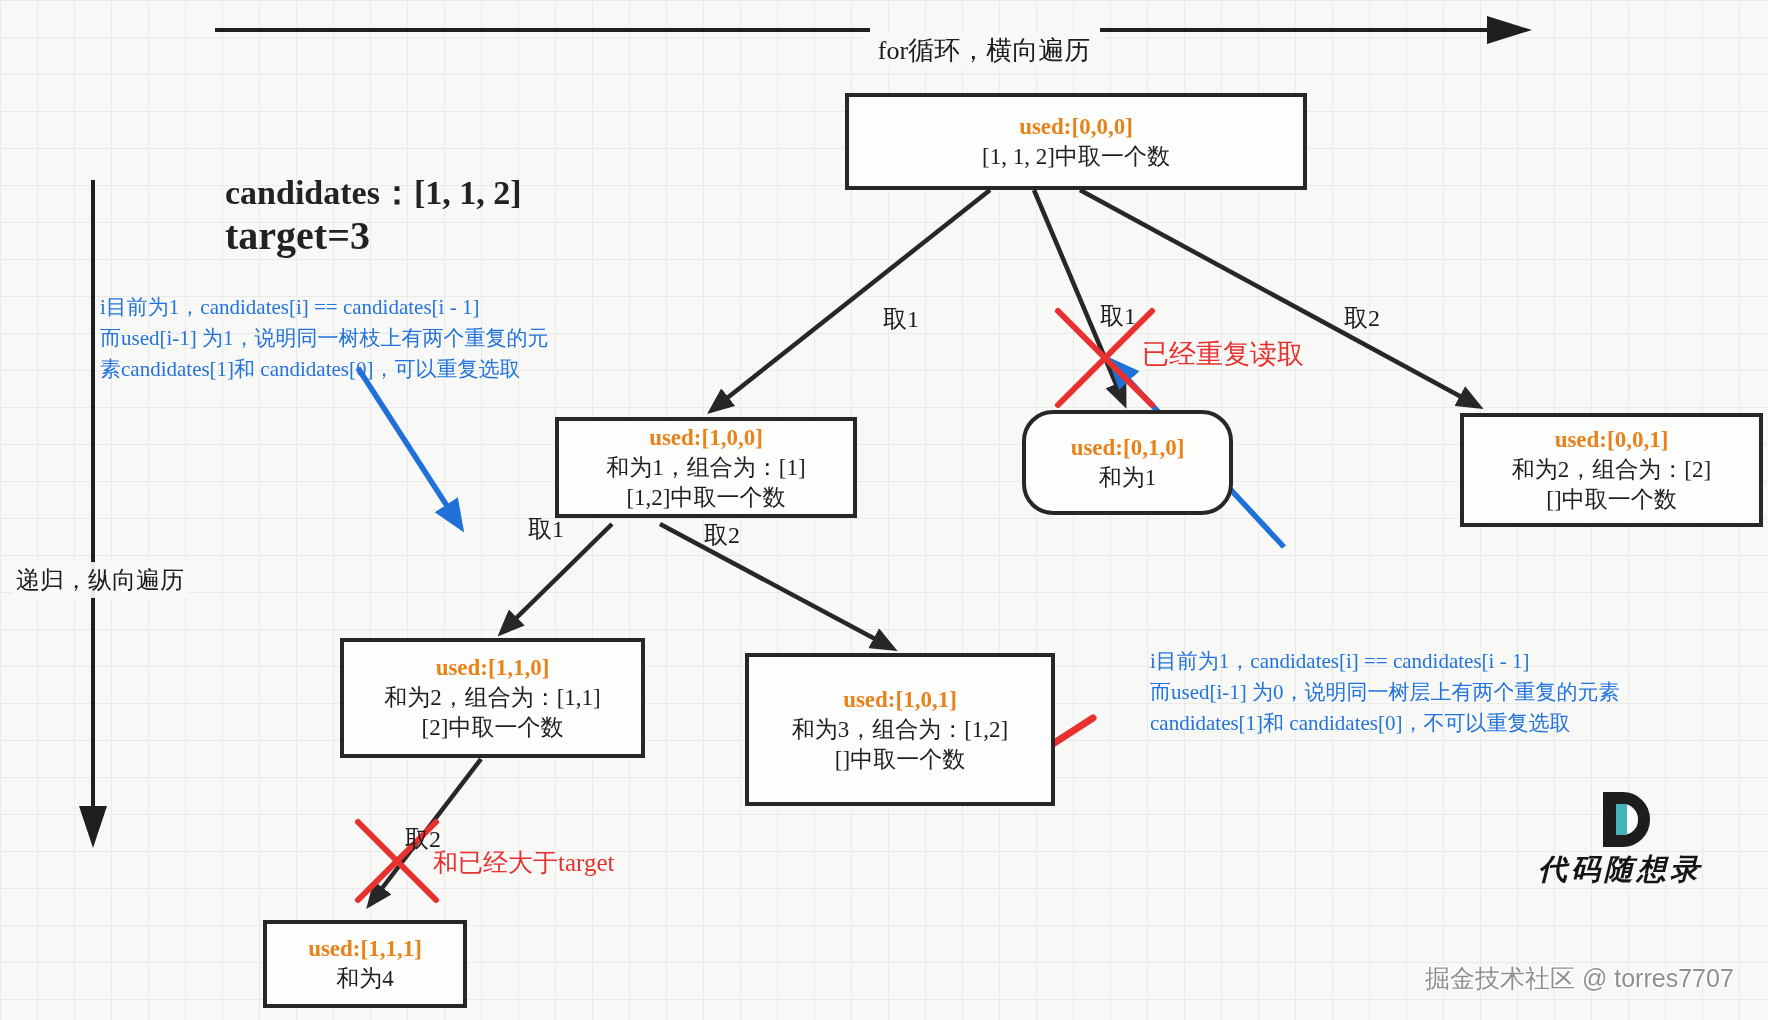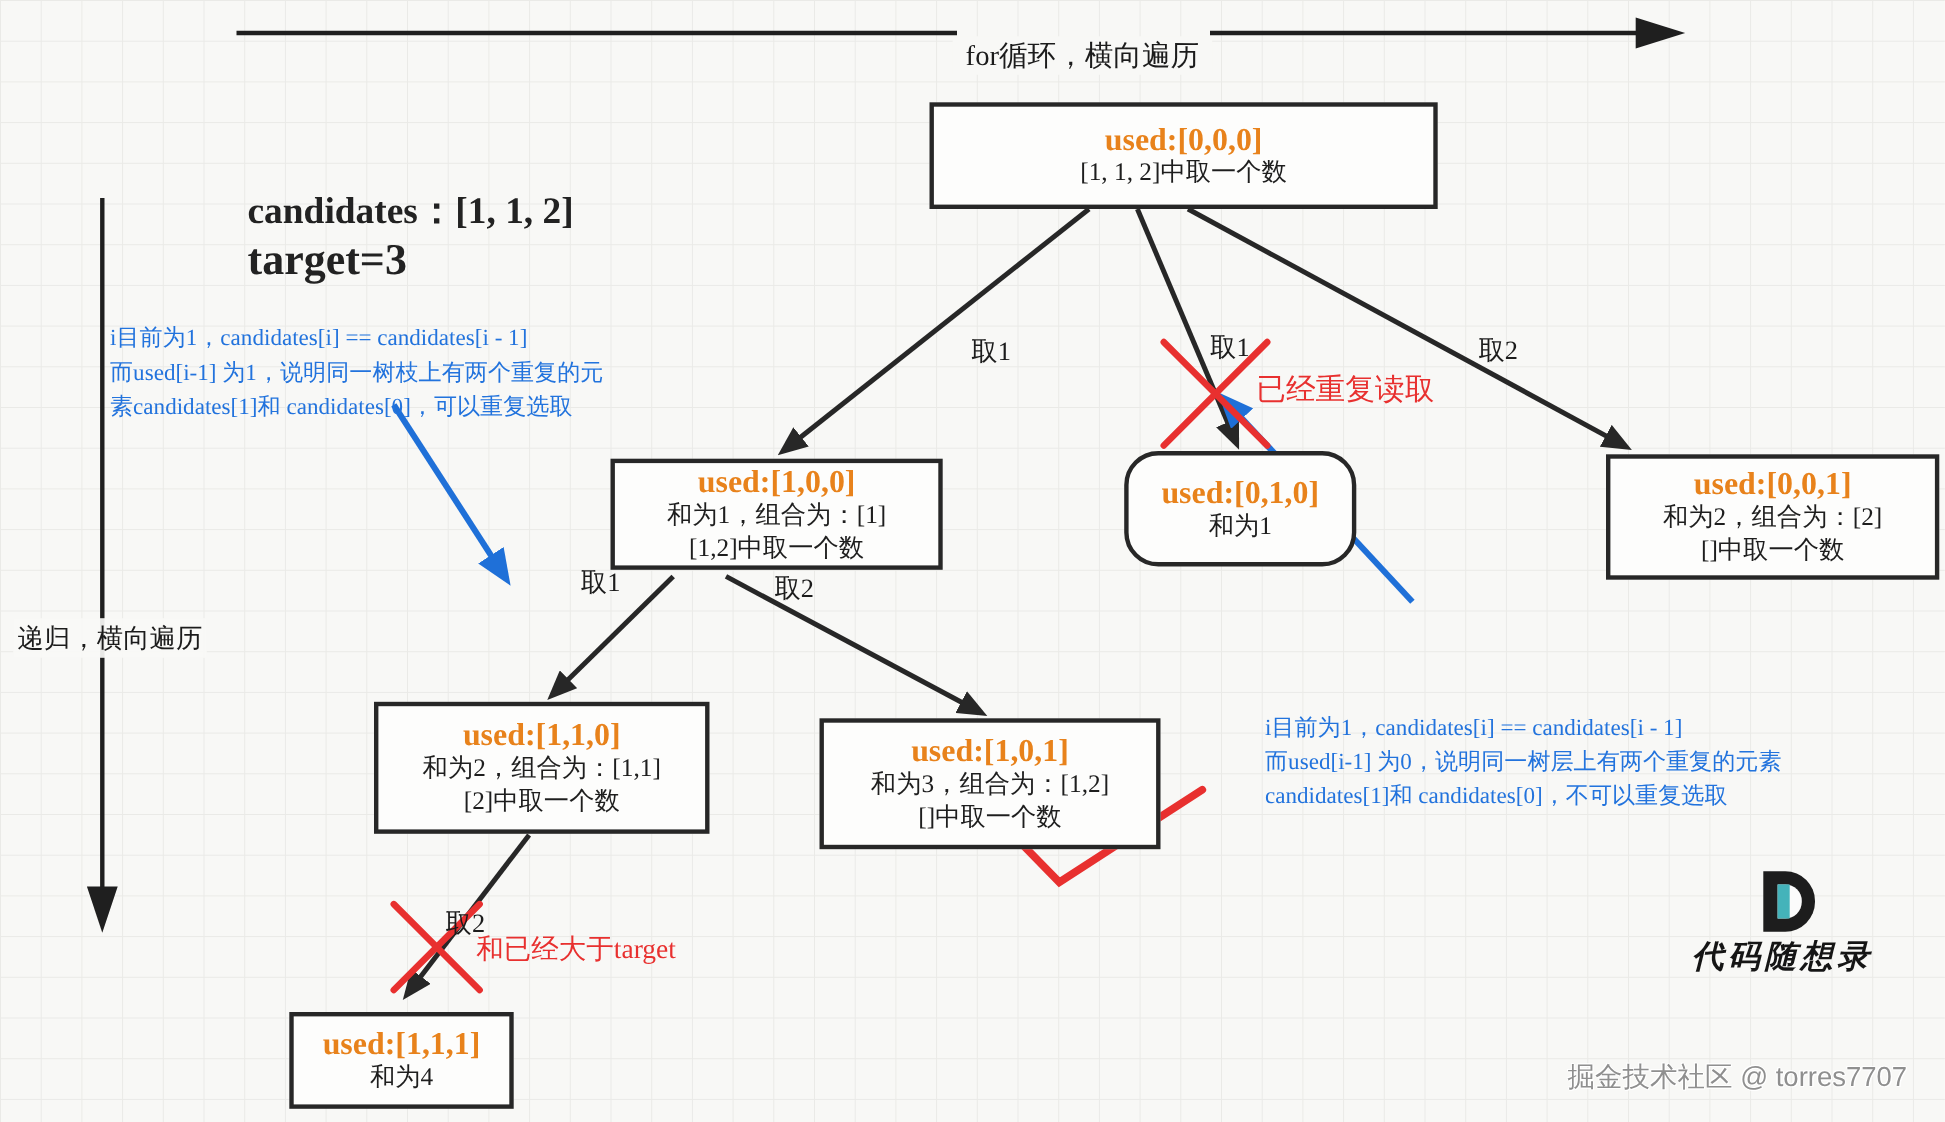--- a/index.html
+++ b/index.html
@@ -10,21 +10,21 @@
     background-image:linear-gradient(#eaeae7 1px,transparent 1px),
                      linear-gradient(90deg,#eaeae7 1px,transparent 1px);
     background-size:37px 37px;
   }
   svg.overlay{position:absolute;left:0;top:0;width:1768px;height:1020px;pointer-events:none;}
   .node{
     position:absolute;border:4px solid #272727;background:#fdfdfc;
     display:flex;flex-direction:column;justify-content:center;align-items:center;
     box-sizing:border-box;gap:4px;
   }
-  .node .used{color:#e8821b;font-weight:bold;font-size:29px;line-height:26px;white-space:nowrap;}
+  .node .used{color:#e8821b;font-weight:bold;font-size:23px;line-height:26px;white-space:nowrap;}
   .node .nline{color:#1e1e1e;font-size:23px;line-height:26px;white-space:nowrap;}
   .edge-label{position:absolute;font-size:24px;color:#1c1c1c;white-space:nowrap;}
   .flow-label{position:absolute;font-size:26px;color:#1c1c1c;white-space:nowrap;}
   .note-blue{position:absolute;color:#2273dd;font-size:21px;line-height:31px;text-align:left;white-space:nowrap;}
   .note-red{position:absolute;color:#e8302f;white-space:nowrap;}
   .title-block{position:absolute;text-align:left;color:#222;font-weight:bold;white-space:nowrap;}
   .title-block .t1{font-size:34px;line-height:42px;}
   .title-block .t2{font-size:40px;line-height:44px;}
   .brand-text{position:absolute;font-size:29px;font-weight:bold;font-style:italic;color:#151515;letter-spacing:4px;white-space:nowrap;}
   .credit-text{position:absolute;font-family:"Liberation Sans","DejaVu Sans",sans-serif;
@@ -82,21 +82,21 @@
       </g>
       <g>
         <line x1="358" y1="822" x2="436" y2="900" stroke-width="6"></line>
         <line x1="436" y1="822" x2="358" y2="900" stroke-width="6"></line>
       </g>
       <polyline points="910,748 963,802 1093,718" stroke-width="7"></polyline>
     </g>
   </svg>
 
   <div class="flow-label" style="left:866px;top:13px;width:236px;text-align:center;background:#f8f8f6;margin-top:20px;">for循环，横向遍历</div>
-  <div class="flow-label" style="left:12px;top:562px;font-size:24px;background:rgba(248,248,246,0.92);padding:2px 4px;">递归，横向遍历</div>
+  <div class="flow-label" style="left:12px;top:562px;font-size:24px;background:rgba(248,248,246,0.92);padding:2px 4px;">递归，纵向遍历</div>
 
   <div class="title-block" style="left:225px;top:172px;width:430px;">
     <div class="t1">candidates：[1, 1, 2]</div>
     <div class="t2">target=3</div>
   </div>
 
   <div class="note-blue" style="left:100px;top:292px;width:520px;">
     <div>i目前为1，candidates[i] == candidates[i - 1]</div>
     <div>而used[i-1] 为1，说明同一树枝上有两个重复的元</div>
     <div>素candidates[1]和 candidates[0]，可以重复选取</div>
@@ -139,21 +139,21 @@
     <div class="nline">和为2，组合为：[2]</div>
     <div class="nline">[]中取一个数</div>
   </div>
 
   <div class="node" style="left:340px;top:638px;width:305px;height:120px;">
     <div class="used">used:[1,1,0]</div>
     <div class="nline">和为2，组合为：[1,1]</div>
     <div class="nline">[2]中取一个数</div>
   </div>
 
-  <div class="node" style="left:745px;top:653px;width:310px;height:119px;">
+  <div class="node" style="left:745px;top:653px;width:310px;height:153px;">
     <div class="used">used:[1,0,1]</div>
     <div class="nline">和为3，组合为：[1,2]</div>
     <div class="nline">[]中取一个数</div>
   </div>
 
   <div class="node" style="left:263px;top:920px;width:204px;height:88px;">
     <div class="used">used:[1,1,1]</div>
     <div class="nline">和为4</div>
   </div>
 

